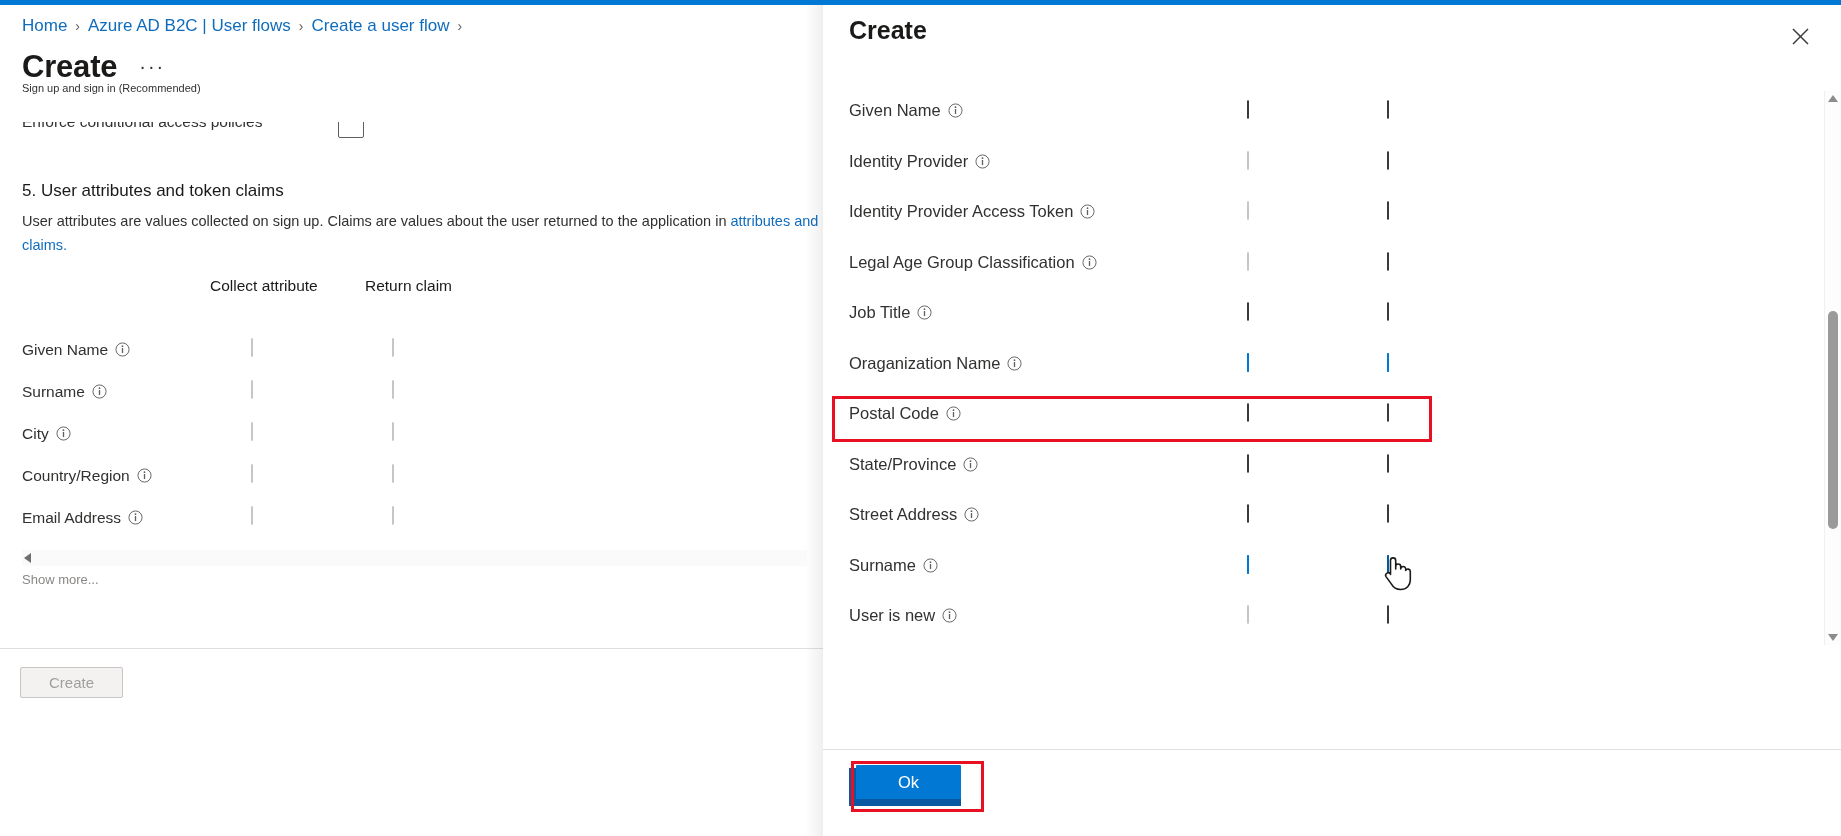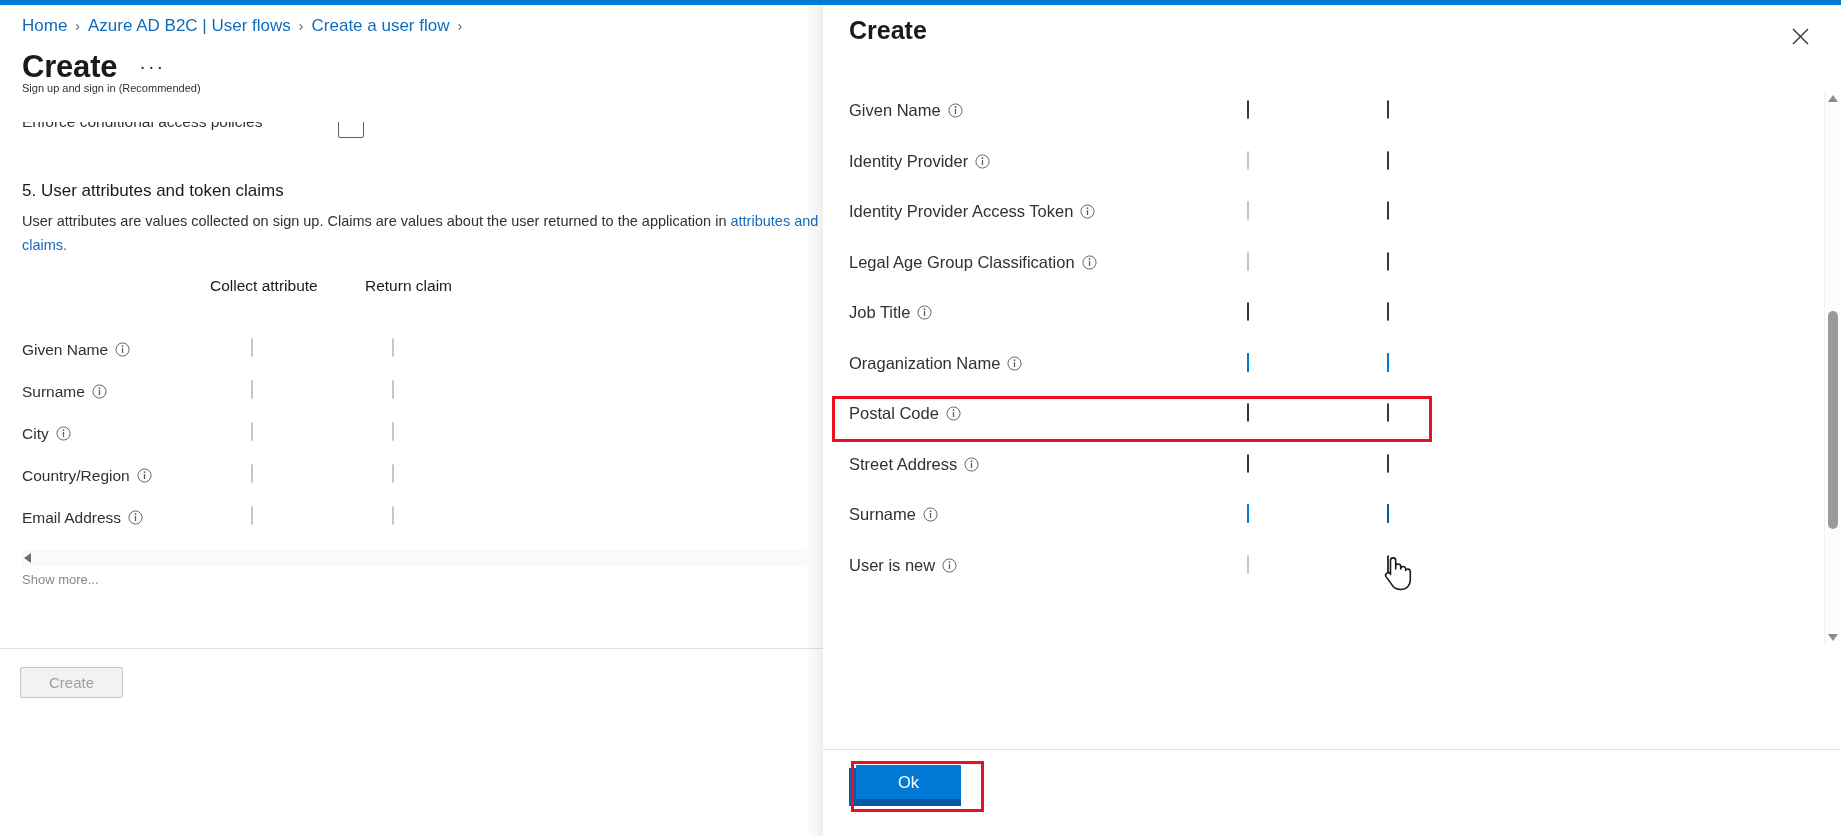--- a/index.html
+++ b/index.html
@@ -360,20 +360,29 @@
         <div class="p-row">
           <span class="p-label">Postal Code<svg viewBox="0 0 16 16" class="info-ico">
               <circle cx="8" cy="8" r="7" fill="none" stroke="#605e5c" stroke-width="1"></circle>
               <circle cx="8" cy="4.4" r="0.95" fill="#605e5c"></circle>
               <rect x="7.3" y="6.4" width="1.4" height="5.4" fill="#605e5c"></rect>
             </svg></span>
           <span class="p-cb1"><span class="cbox enabled"></span></span>
           <span class="p-cb2"><span class="cbox enabled"></span></span>
         </div>
         <div class="p-row">
+          <span class="p-label">State/Province<svg viewBox="0 0 16 16" class="info-ico">
+              <circle cx="8" cy="8" r="7" fill="none" stroke="#605e5c" stroke-width="1"></circle>
+              <circle cx="8" cy="4.4" r="0.95" fill="#605e5c"></circle>
+              <rect x="7.3" y="6.4" width="1.4" height="5.4" fill="#605e5c"></rect>
+            </svg></span>
+          <span class="p-cb1"><span class="cbox enabled"></span></span>
+          <span class="p-cb2"><span class="cbox enabled"></span></span>
+        </div>
+        <div class="p-row">
           <span class="p-label">Street Address<svg viewBox="0 0 16 16" class="info-ico">
               <circle cx="8" cy="8" r="7" fill="none" stroke="#605e5c" stroke-width="1"></circle>
               <circle cx="8" cy="4.4" r="0.95" fill="#605e5c"></circle>
               <rect x="7.3" y="6.4" width="1.4" height="5.4" fill="#605e5c"></rect>
             </svg></span>
           <span class="p-cb1"><span class="cbox enabled"></span></span>
           <span class="p-cb2"><span class="cbox enabled"></span></span>
         </div>
         <div class="p-row">
           <span class="p-label">Surname<svg viewBox="0 0 16 16" class="info-ico">

